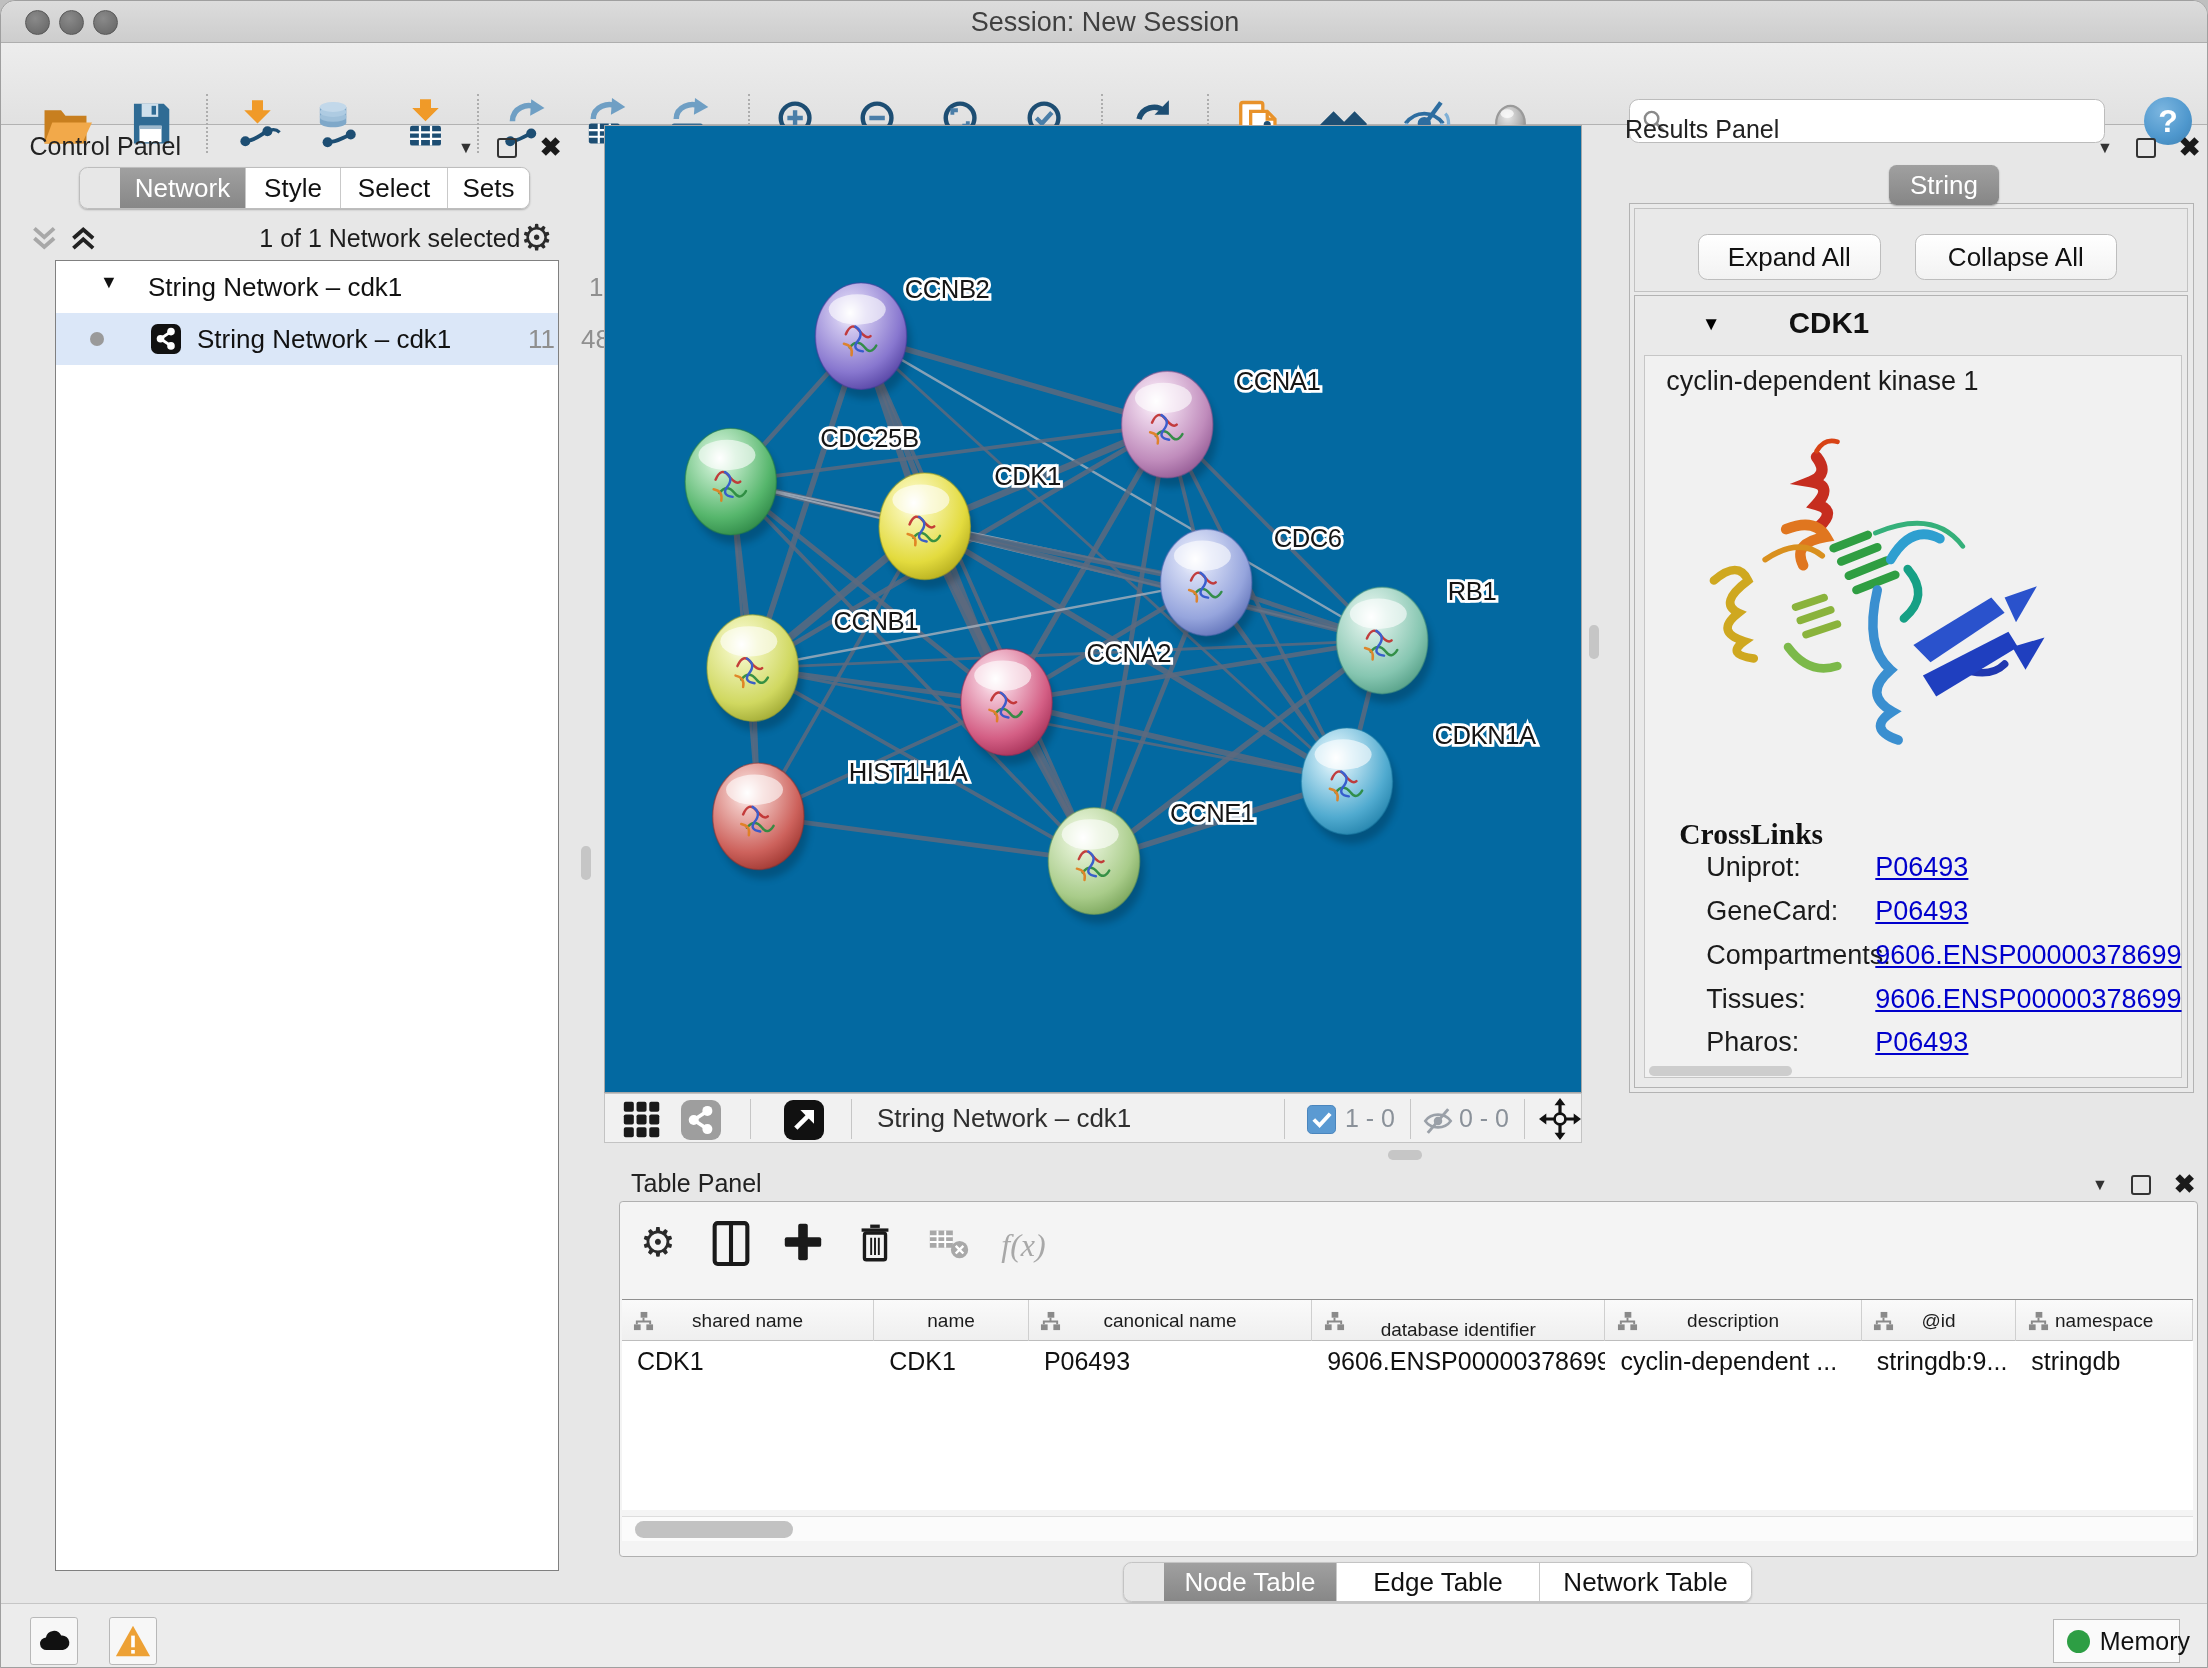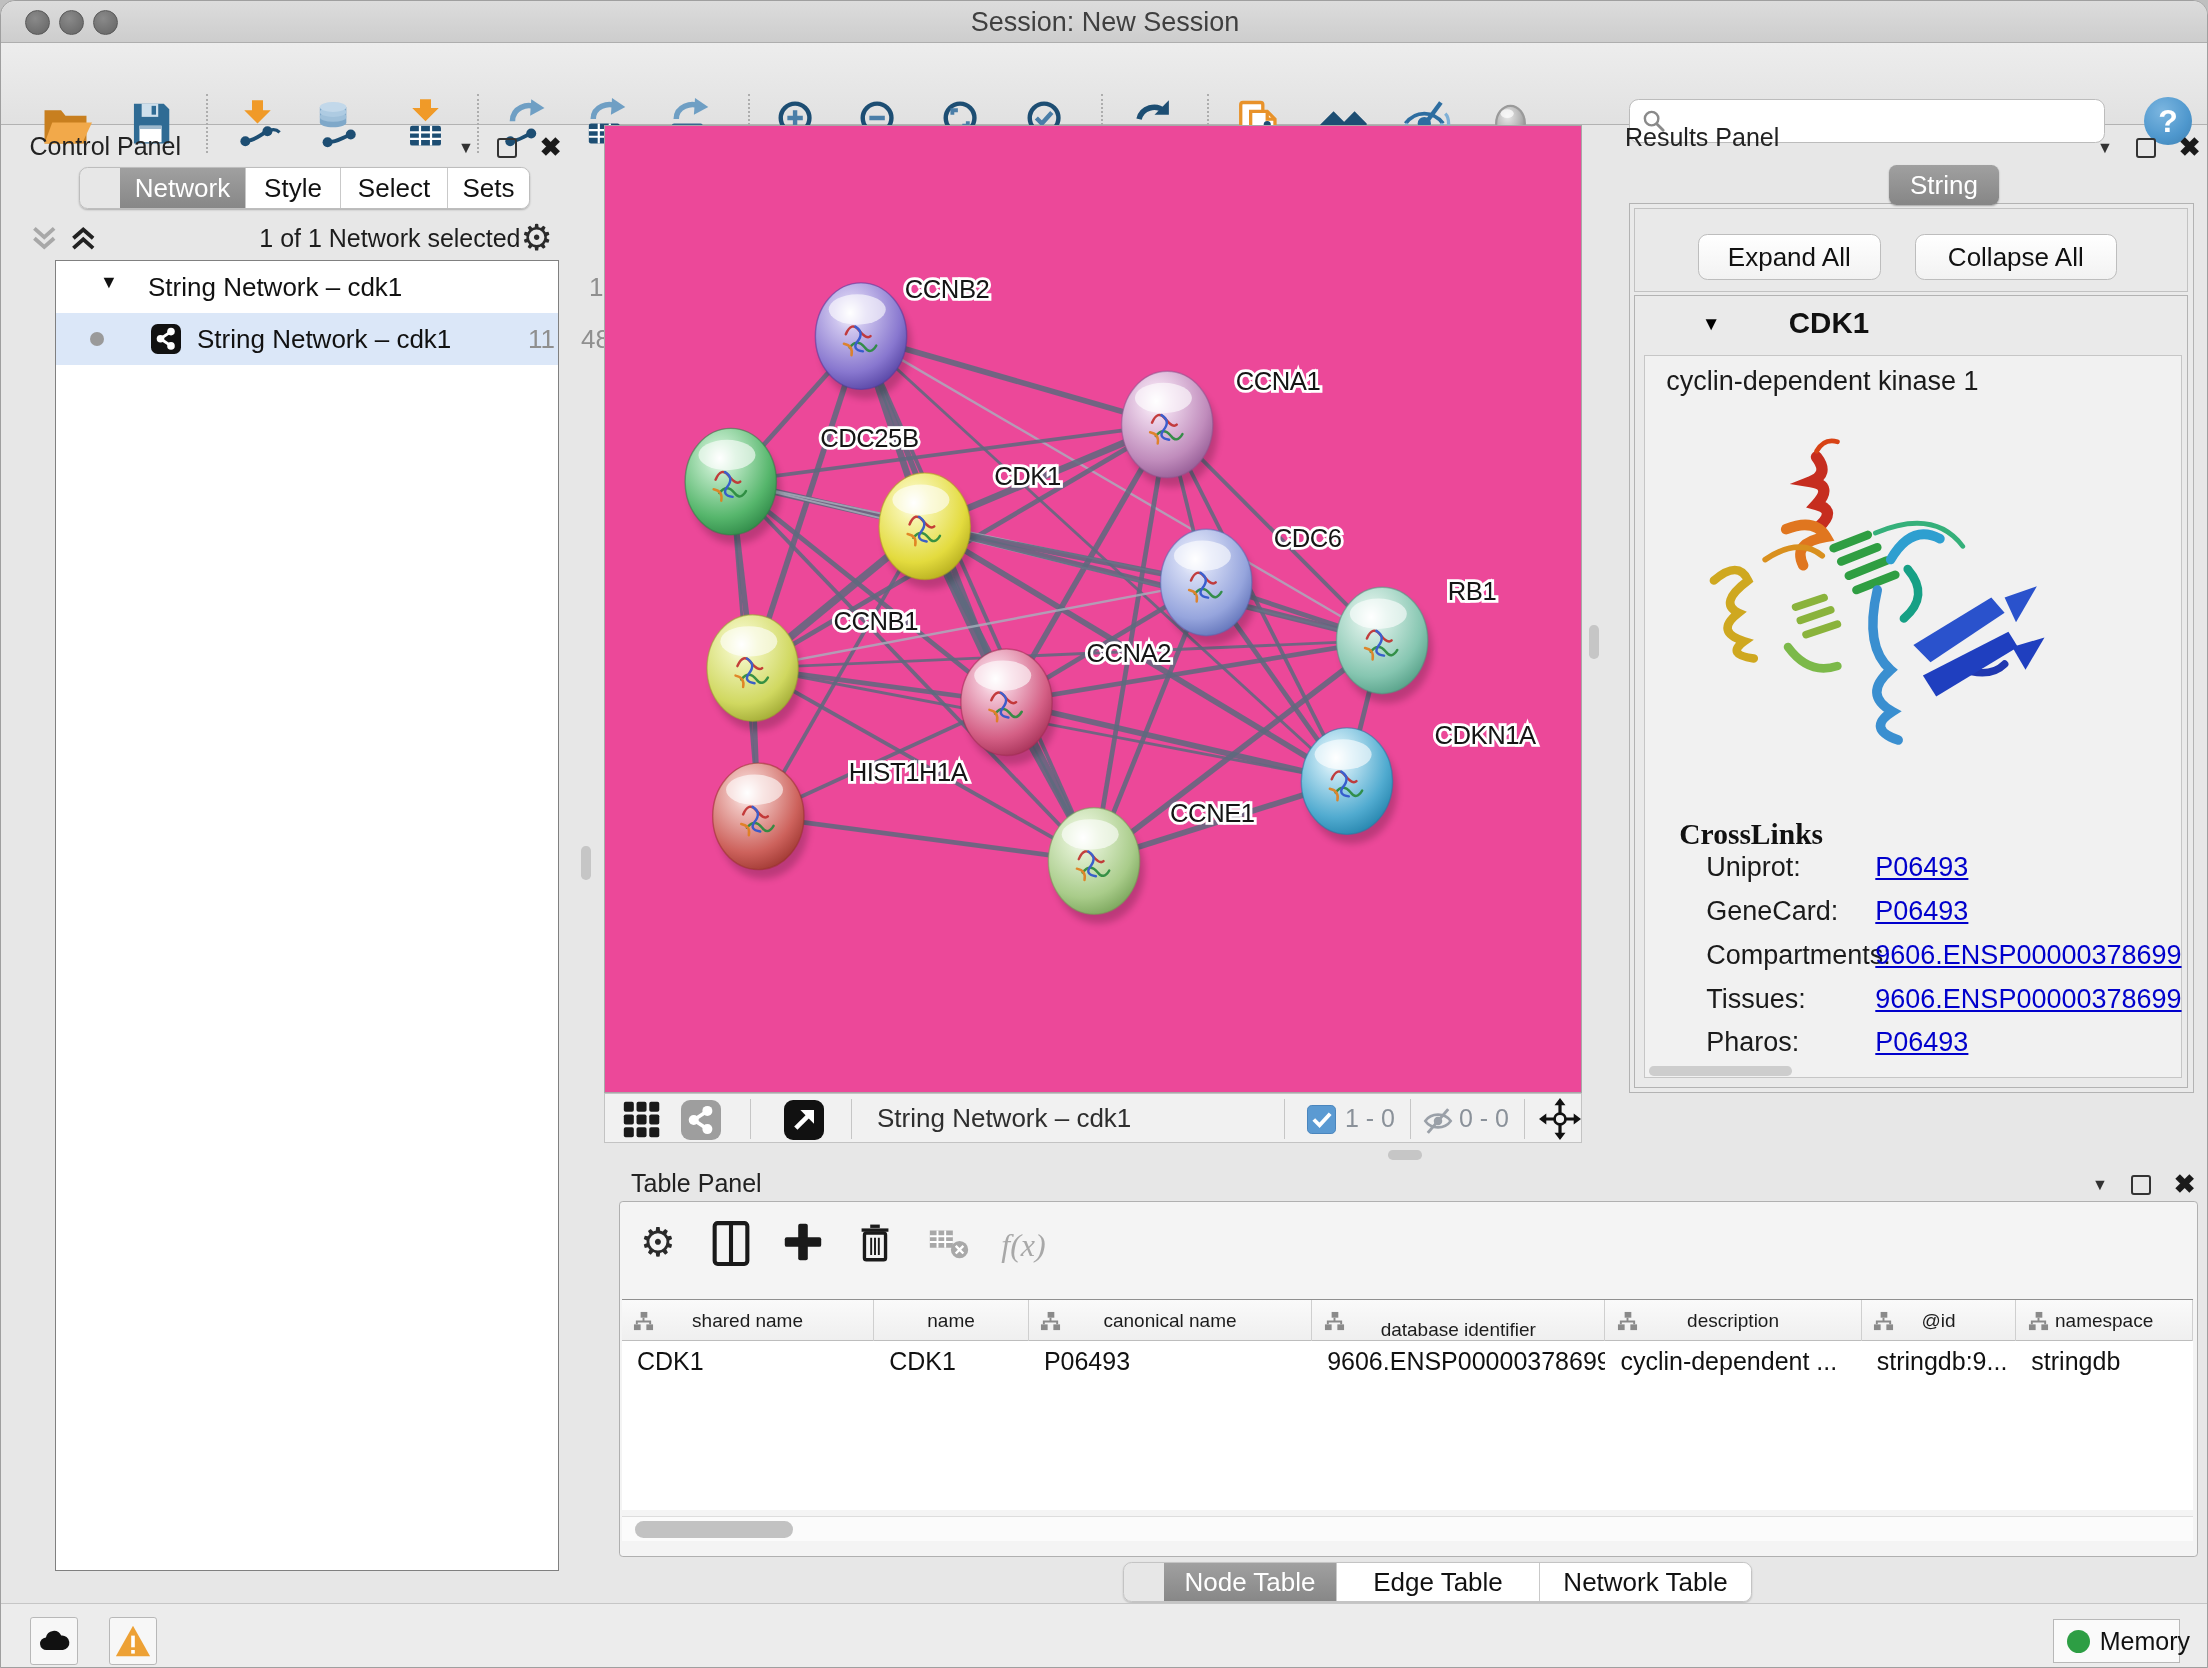--- a/index.html
+++ b/index.html
@@ -41,21 +41,21 @@
   #cp-header{position:absolute;left:28.5px;top:215px;width:529px;height:44px;display:flex;align-items:center;}
   #cp-header .summary{flex:1;text-align:right;font-size:25px;color:#1c1c1c;}
   #cp-tree{position:absolute;left:54px;top:259px;width:504px;height:1311px;background:#fff;border:1.9px solid #808080;}
   .trow{position:relative;height:52px;font-size:26px;color:#111;}
   .trow .cnt{position:absolute;color:#8f8f8f;}
   #row-child{background:#dbe7f8;}
   .bullet{position:absolute;left:34px;top:19px;width:14.3px;height:14.3px;border-radius:50%;background:#9a9a9a;}
   .stricon{position:absolute;width:29.5px;height:29.5px;border-radius:6.7px;background:#111;}
   .stricon svg{width:29.5px;height:29.5px;}
   
-  #canvas{position:absolute;left:603px;top:124px;width:978px;height:968px;background:#ec4899;border:1px solid #a8a8a8;}
+  #canvas{position:absolute;left:603px;top:124px;width:978px;height:968px;background:#0369a1;border:1px solid #a8a8a8;}
   #net-svg{position:absolute;left:0;top:0;}
   #netbar{position:absolute;left:603px;top:1092px;width:978px;height:50px;background:#f1f1f1;
     border:1px solid #c3c3c3;display:block;}
   .nb-sep{position:absolute;top:4.8px;height:40px;width:0;border-left:1px solid #c6c6c6;}
   #netbar .nbtxt{position:absolute;top:0;height:50px;line-height:49px;font-size:26px;color:#2e2e2e;}
   #netbar .cnttxt{color:#8a9199;font-size:25px;}
   .handle{position:absolute;background:#c6c6c6;border-radius:4.8px;}
   
   #rp-tab{position:absolute;left:1848px;top:164px;width:110px;height:40px;border-radius:7.6px;
     text-align:center;line-height:40px;font-size:26px;box-shadow:0 1px 1.9px rgba(0,0,0,.3);}
@@ -603,21 +603,21 @@
     <span class="nbtxt cnttxt" style="left:854px">0 - 0</span>
     <span class="nb-sep" style="left:919px"></span>
     <span style="position:absolute;left:934px;top:3.8px">
       <svg width="42" height="42" viewBox="0 0 46 46">
           <path d="M23 6v34M6 23h34" stroke="#111" stroke-width="3.5"></path>
           <path d="M23 0l6 8H17zM23 46l6-8H17zM0 23l8-6v12zM46 23l-8-6v12z" fill="#111"></path>
           <circle cx="23" cy="23" r="6" fill="#f1f1f1" stroke="#111" stroke-width="3"></circle>
         </svg></span>
   </div>
 
-  <div class="ptitle" style="left:1624px;top:122px">Results Panel</div>
+  <div class="ptitle" style="left:1624px;top:114px">Results Panel</div>
   <div class="pctl" style="left:2096px;top:131px">
     <span class="tri">▼</span>
     <span class="flt"></span>
     <span class="cls">✖</span>
   </div>
   <div id="rp-outer">
     <div id="rp-btnbox">
       <button class="rp-btn" style="left:63px;width:183px">Expand All</button>
       <button class="rp-btn" style="left:280px;width:202px">Collapse All</button>
     </div>

